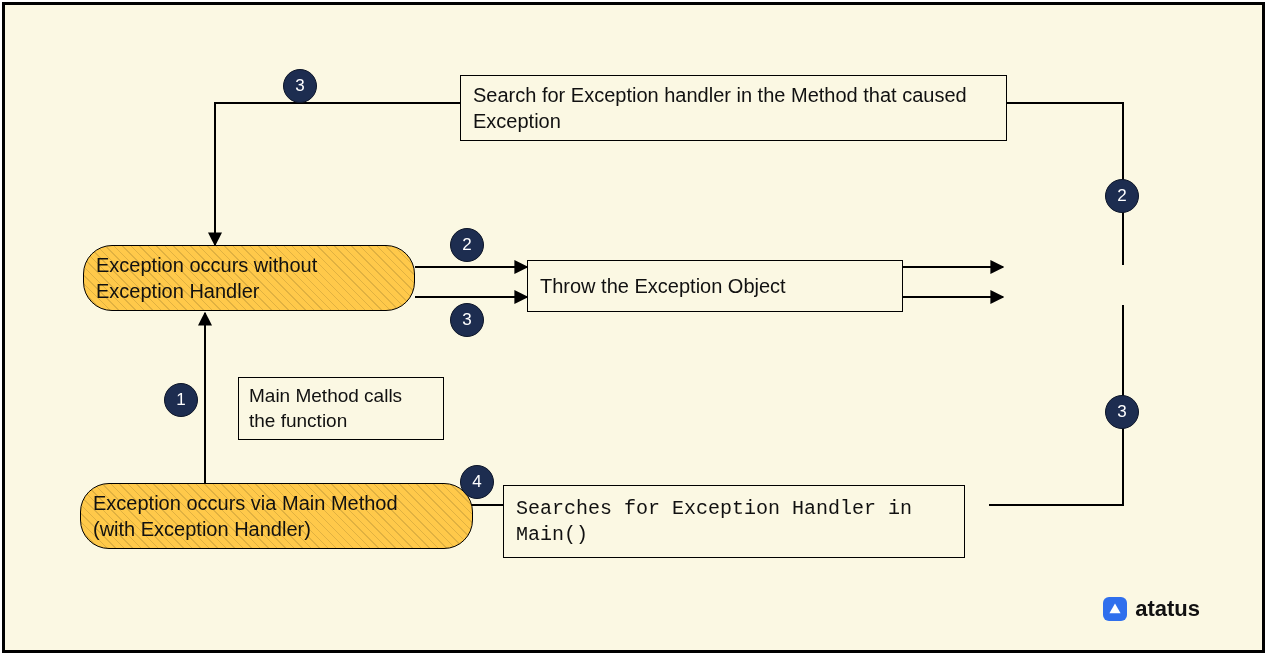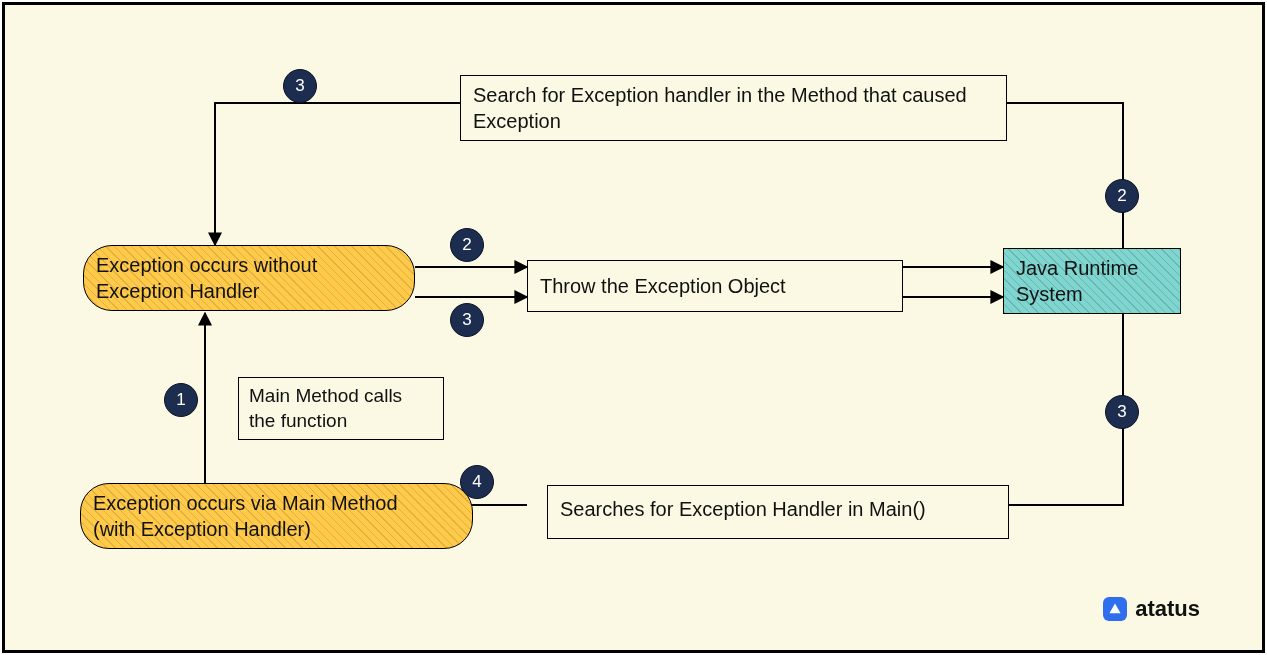--- a/index.html
+++ b/index.html
@@ -110,34 +110,31 @@
   </div>
 
   <div class="box ylw" style="left:78px; top:240px; width:332px;">
     <span>Exception occurs without Exception Handler</span>
   </div>
 
   <div class="box" style="left:522px; top:255px; width:376px; padding-top:12px; padding-bottom:12px;">
     <span>Throw the Exception Object</span>
   </div>
 
-  <div class="box blu" style="left:998px; top:243px; width:178px;">
-    <span>Java Runtime System</span>
-  </div>
 
   <div class="box small" style="left:233px; top:372px; width:206px;">
     <span>Main Method calls the function</span>
   </div>
 
   <div class="box ylw" style="left:75px; top:478px; width:393px;">
     <span style="white-space:pre-line">Exception occurs via Main Method
 (with Exception Handler)</span>
   </div>
 
-  <div class="box" style="left:542px; top:480px; width:462px; padding-top:10px; padding-bottom:16px;">
+  <div class="box" style="left:498px; top:480px; width:462px; padding-top:10px; padding-bottom:9px;font-family:Liberation Mono, monospace;">
     <span>Searches for Exception Handler in Main()</span>
   </div>
 
   <div class="badge" style="left:278px; top:64px;">3</div>
 
   <div class="badge" style="left:1100px; top:174px;">2</div>
 
   <div class="badge" style="left:445px; top:223px;">2</div>
 
   <div class="badge" style="left:445px; top:298px;">3</div>

